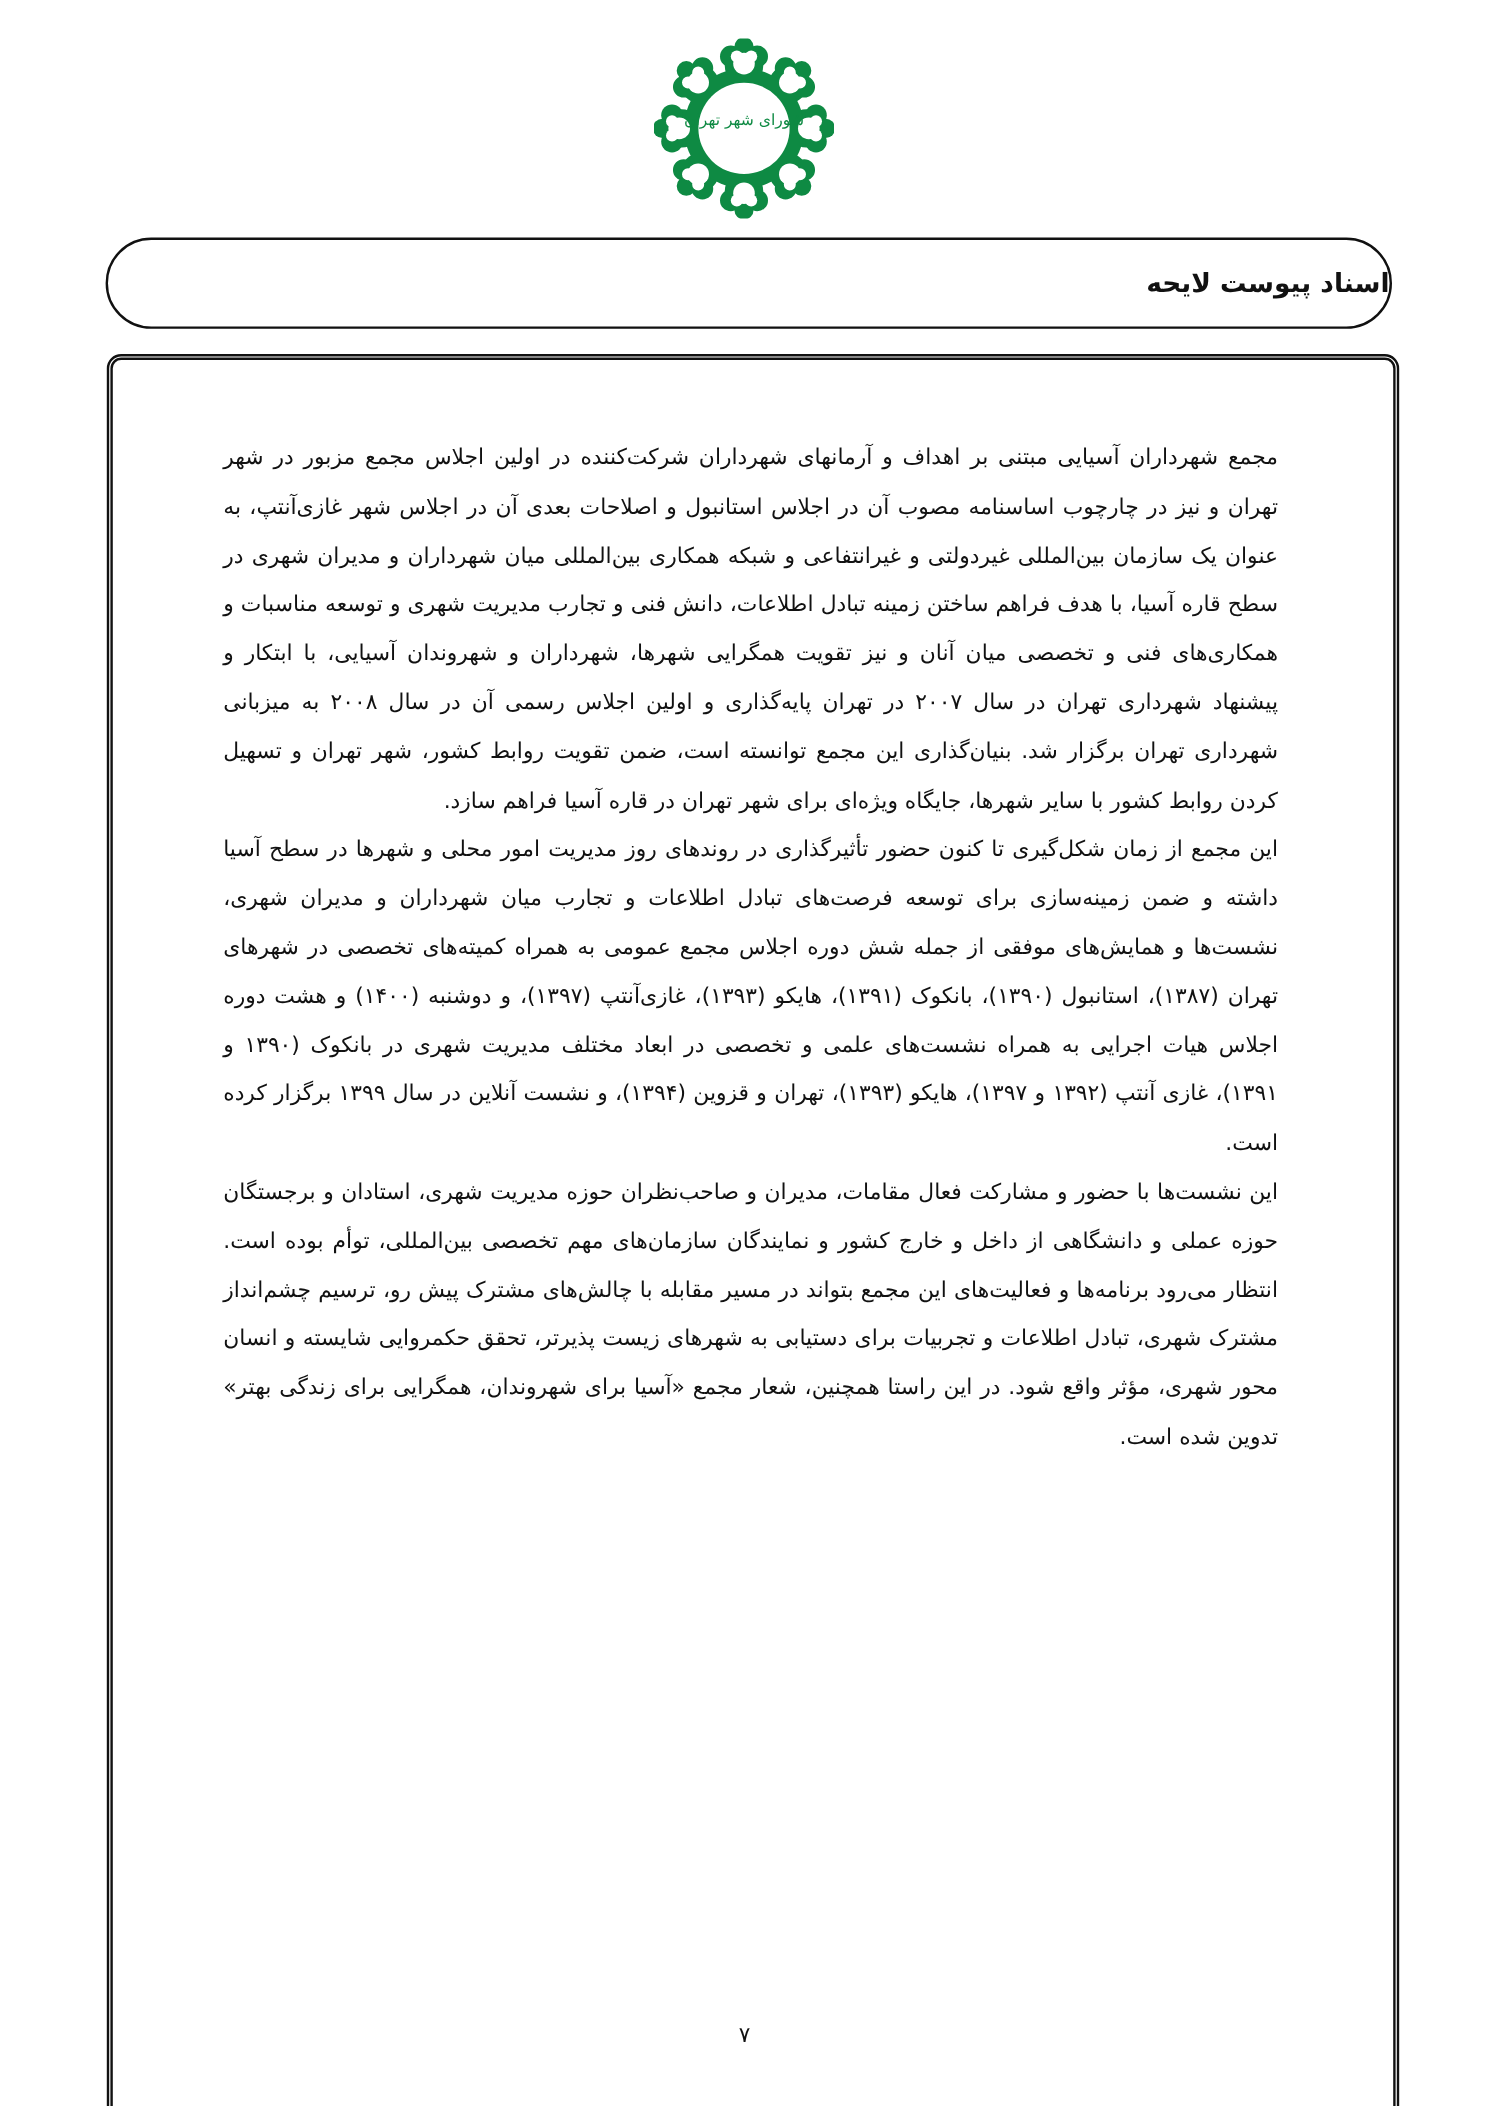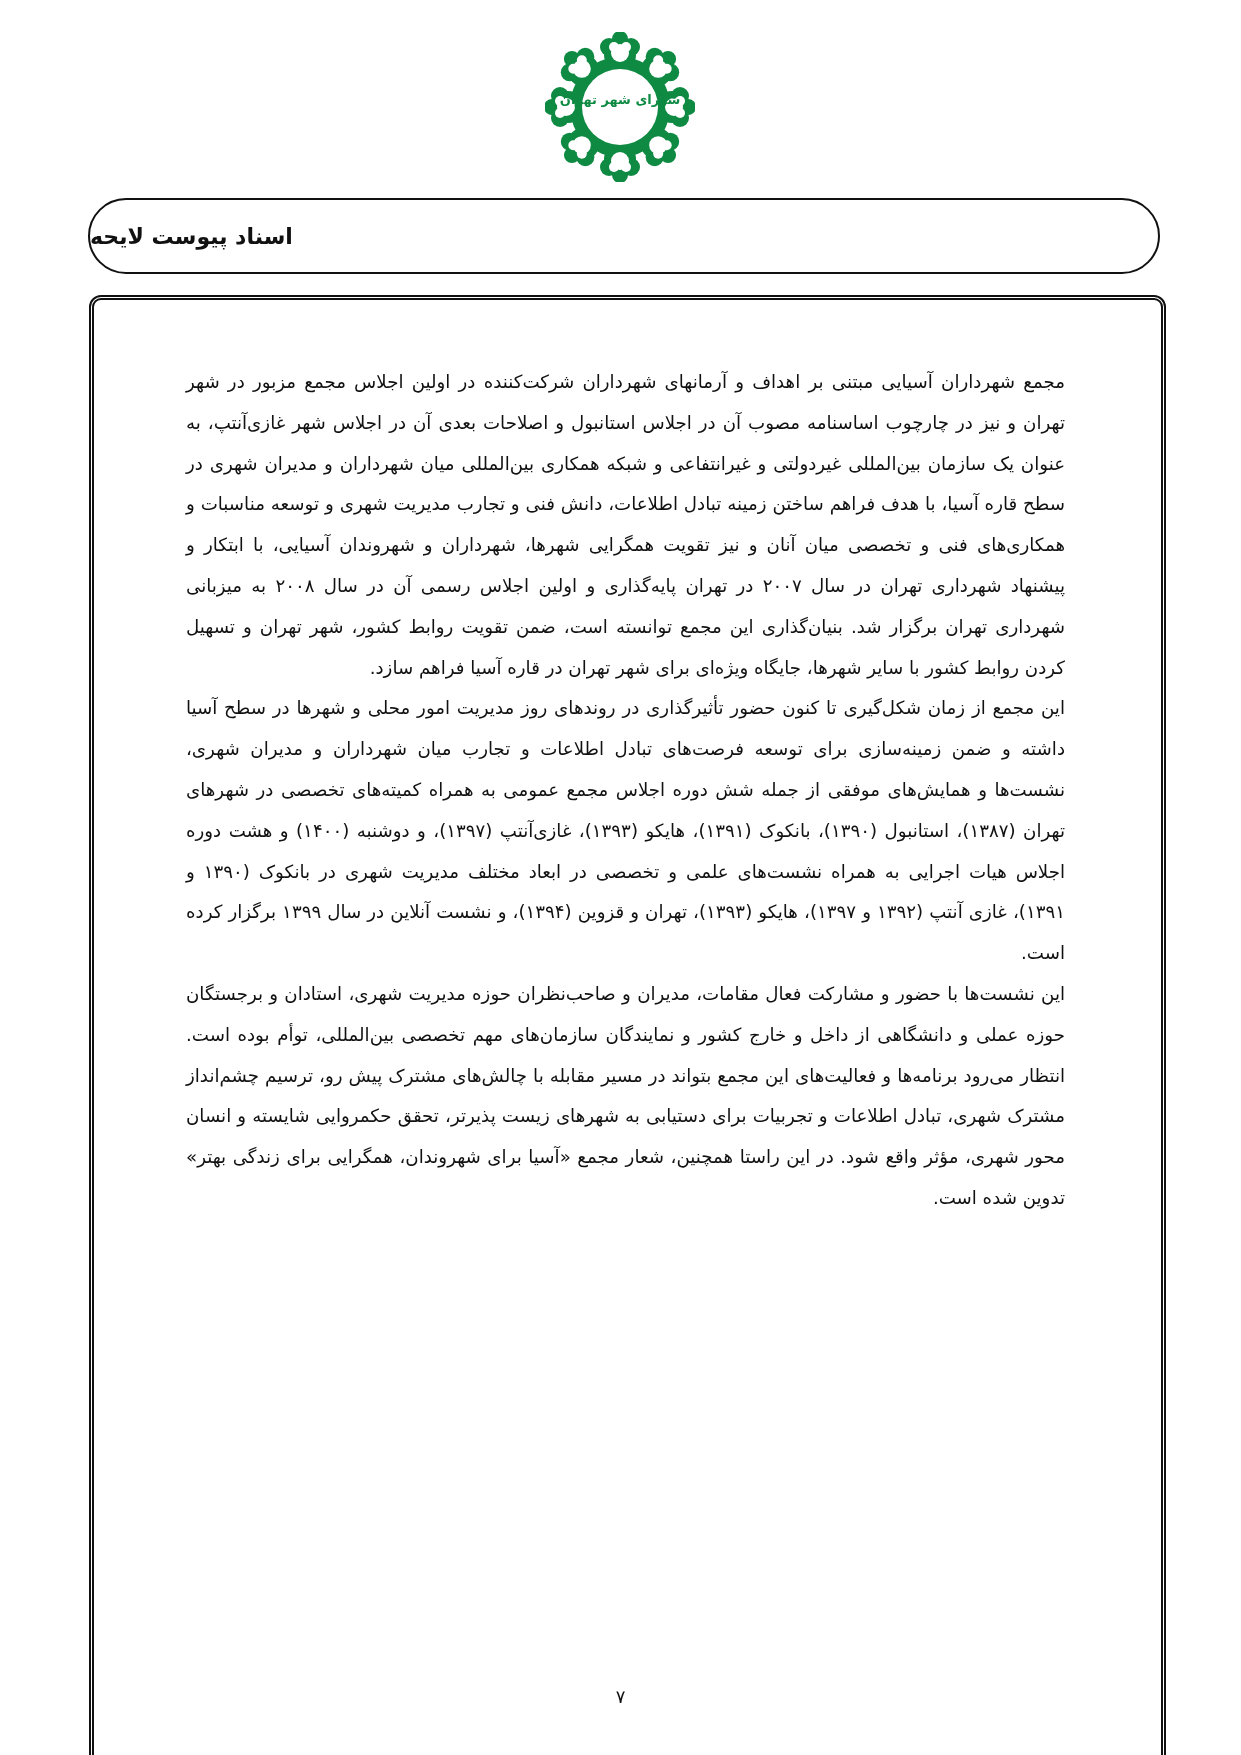--- a/index.html
+++ b/index.html
@@ -1,26 +1,26 @@
 <!DOCTYPE html>
 <html><head>
 <meta charset="utf-8">
 <style>
   html, body { margin: 0; padding: 0; background: #ffffff; }
   body {
     width: 1241px; height: 1755px; position: relative; overflow: hidden;
     font-family: "DejaVu Sans", sans-serif; color: #111;
   }
   .logo {
-    position: absolute; left: 545px; top: 32px; width: 150px; height: 150px; font-weight: bold;
+    position: absolute; left: 545px; top: 32px; width: 150px; height: 150px;
   }
   .title-box {
     position: absolute; left: 88px; top: 198px; width: 1072px; height: 76px;
     border: 2px solid #111; border-radius: 40px; box-sizing: border-box;
-    display: flex; align-items: center; justify-content: flex-start;
+    display: flex; align-items: center; justify-content: flex-end;
   }
   .title-text {
     font-family: "DejaVu Sans", sans-serif; font-weight: bold; font-size: 22px;
     direction: rtl;
   }
   .content-box {
     position: absolute; left: 89px; top: 295px; width: 1077px; height: 1712px;
     box-sizing: border-box; border: 5px double #111; border-radius: 12px;
   }
   .content-inner {

